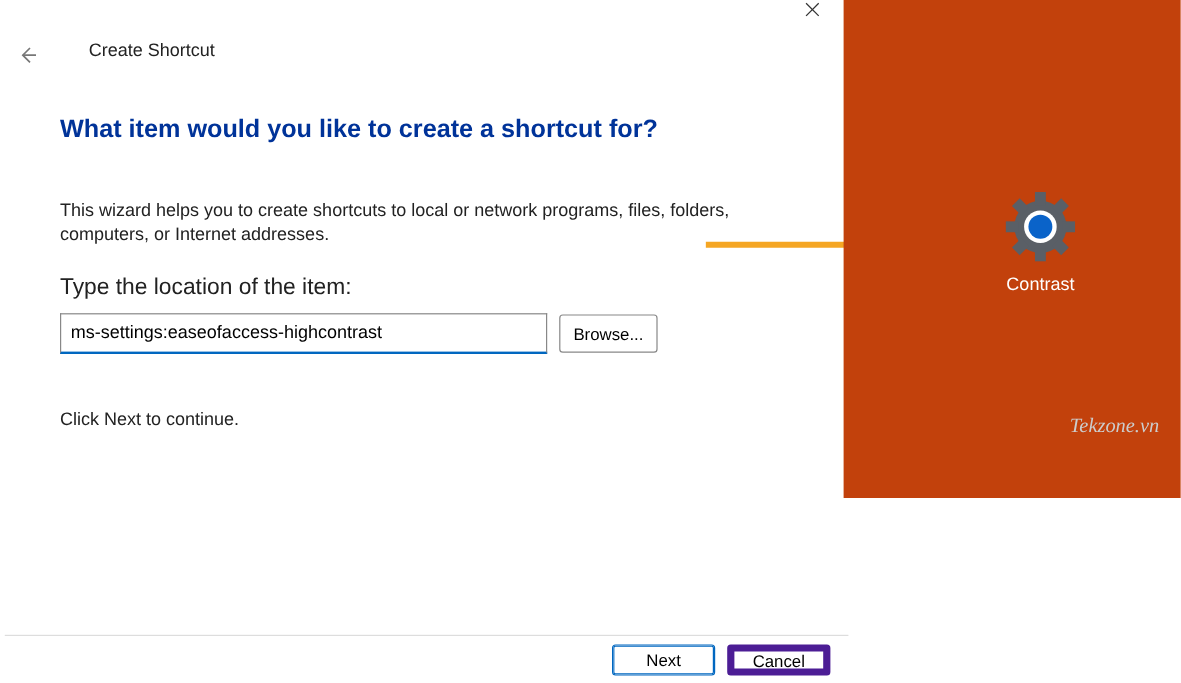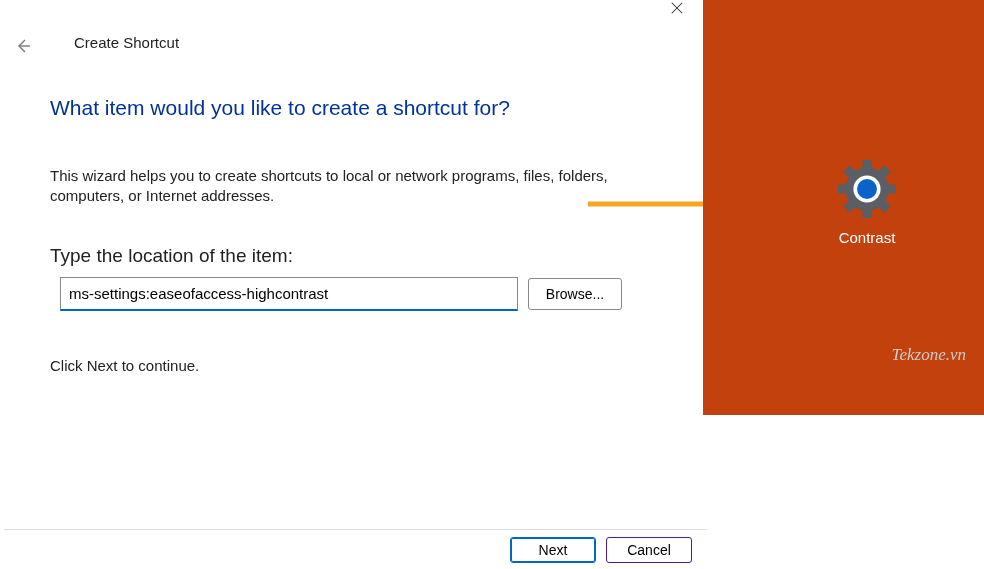--- a/index.html
+++ b/index.html
@@ -49,54 +49,53 @@
       color: #222;
     }
     .content {
       position: absolute;
       left: 46px; top: 96px;
       width: 612px;
     }
     .headline {
       font-size: 21px;
       color: #003399;
-      font-weight: 400;
+      font-weight: 700;
       margin-bottom: 46px;
     }
     .helptext {
       font-size: 15px;
       color: #222;
       line-height: 1.35;
-      margin-bottom: 38px;
+      margin-bottom: 22px;
       max-width: 570px;
     }
     .label {
       font-size: 19px;
       color: #222;
       margin-bottom: 10px;
     }
     .input-row {
       display: flex;
       gap: 10px;
       align-items: center;
       margin-bottom: 46px;
     }
     .txt {
-      width: 458px;
+      width: 406px;
       height: 34px;
       border: 1px solid #888;
       border-bottom: 2px solid #0067c0;
       padding: 0 8px;
       font-size: 15px;
       font-family: inherit;
       outline: none;
-      margin-left: 10px;
     }
     .browse-btn {
-      width: 94px; height: 32px;
+      width: 82px; height: 32px;
       border: 1px solid #888;
       background: #fff;
       font-size: 14px;
       cursor: pointer;
       border-radius: 3px;
     }
     .continue-text {
       font-size: 15px;
       color: #222;
     }
@@ -107,21 +106,21 @@
       border-top: 1px solid #ddd;
       display: flex;
       justify-content: flex-end;
       align-items: center;
       gap: 10px;
       padding-right: 15px;
       background: #fff;
     }
     .footer button {
       width: 86px; height: 26px;
-      border: 1px solid #4c1d95;
+      border: 6px solid #4c1d95;
       background: #fff;
       font-size: 14px;
       cursor: pointer;
       border-radius: 3px;
     }
     .footer .primary {
       border: 1px solid #0067c0;
       box-shadow: inset 0 0 0 1px #0067c0;
     }
     .arrow {

